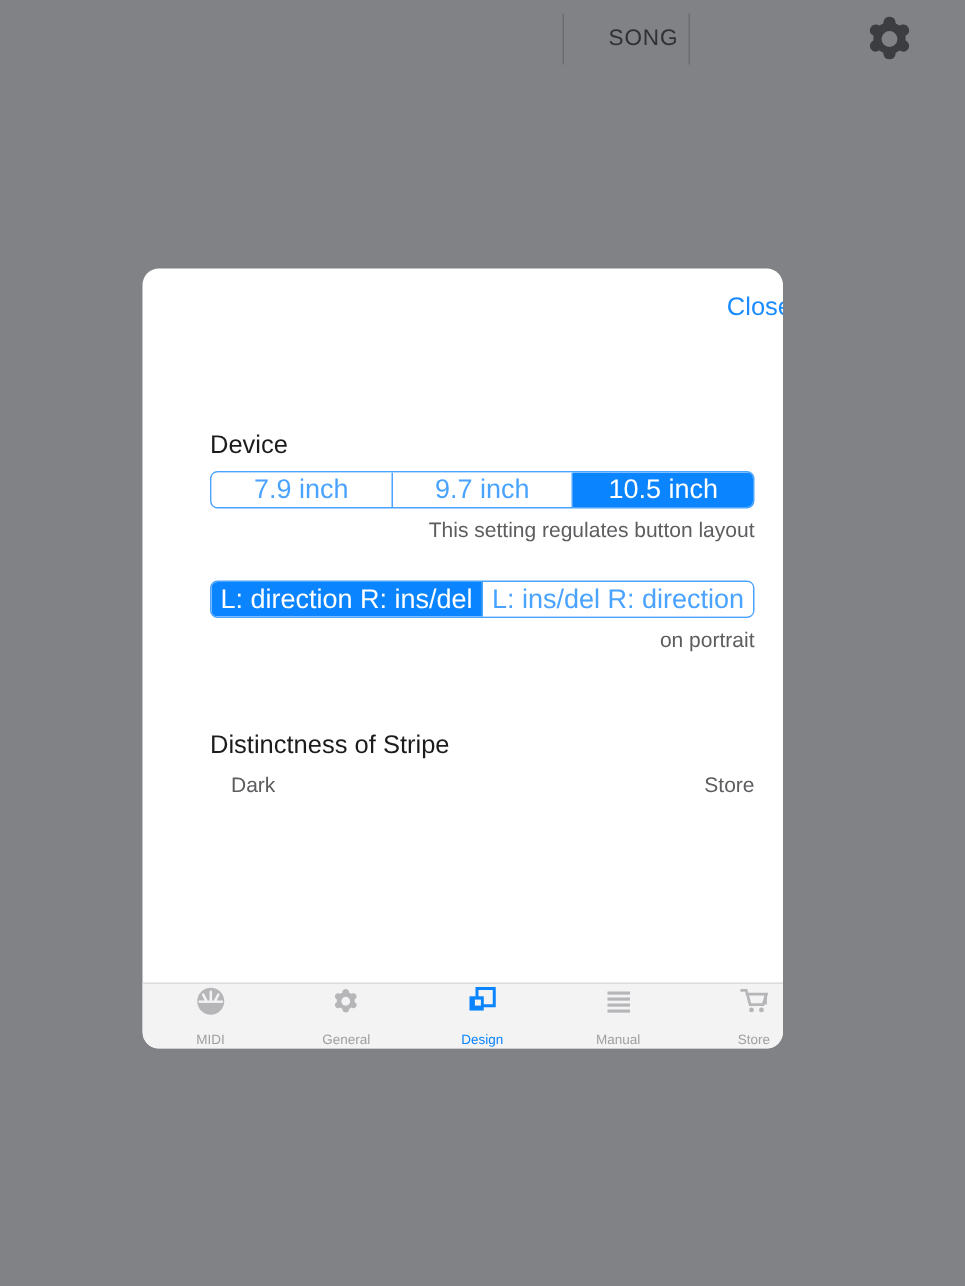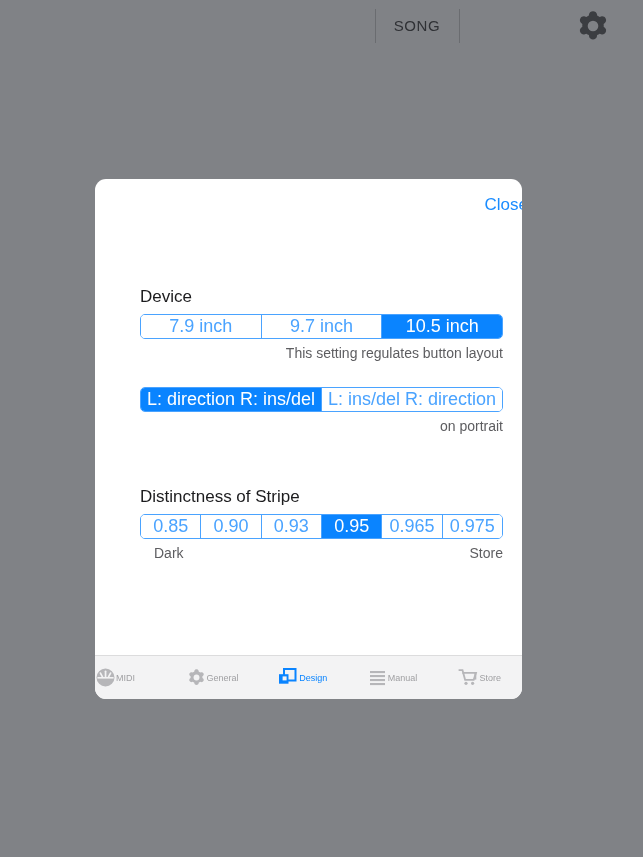--- a/index.html
+++ b/index.html
@@ -33,20 +33,21 @@
   .divider-right { left: 459px; }
   .song-label {
     position: absolute;
     left: 375px; top: 9px;
     width: 84px; height: 34px;
     line-height: 34px;
     text-align: center;
     font-size: 15px;
     letter-spacing: 0.6px;
     color: #2f3135;
+    padding-left: 12px;
   }
   .gear-topbar {
     position: absolute;
     left: 574px; top: 7px;
     width: 38px; height: 38px;
     cursor: pointer;
   }
 
   
   .modal {
@@ -141,23 +142,23 @@
     width: 453px;
     height: 44px;
     background: #f3f3f4;
     border-top: 1px solid #dcdcdd;
     display: flex;
     box-sizing: border-box;
   }
   .tab {
     flex: 1 1 0;
     display: flex;
-    flex-direction: row;
+    flex-direction: column;
     align-items: center;
-    justify-content: flex-start;
+    justify-content: space-between;
     cursor: pointer;
   }
   .tab-icon {
     height: 22px;
     display: flex;
     align-items: center;
     justify-content: center;
   }
   .tab-label {
     font-size: 9px;
@@ -211,28 +212,20 @@
     <div class="section section-direction">
       <div class="segmented">
         <div class="seg selected">L: direction   R: ins/del</div>
         <div class="seg">L: ins/del   R: direction</div>
       </div>
       <div class="helper helper-right">on portrait</div>
     </div>
 
     <div class="section section-stripe">
       <div class="section-title">Distinctness of Stripe</div>
-      <div class="segmented">
-        <div class="seg">0.85</div>
-        <div class="seg">0.90</div>
-        <div class="seg">0.93</div>
-        <div class="seg selected">0.95</div>
-        <div class="seg">0.965</div>
-        <div class="seg">0.975</div>
-      </div>
       <div class="helper helper-split">
         <span>Dark</span>
         <span>Store</span>
       </div>
     </div>
 
   </div>
 
   <div class="tabbar">
 

